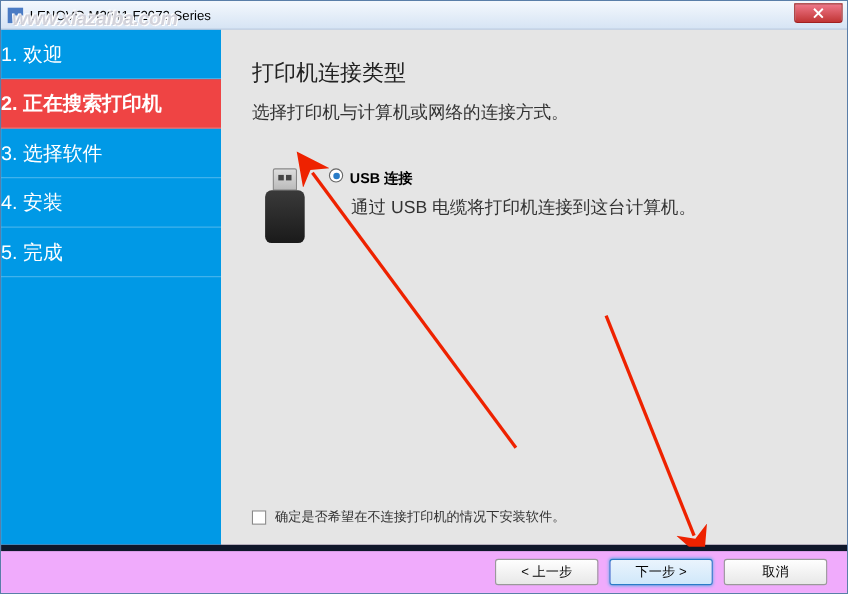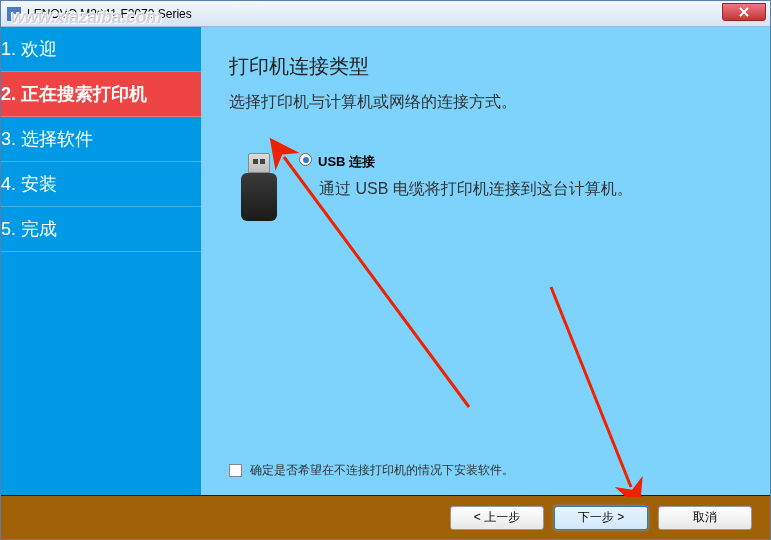--- a/index.html
+++ b/index.html
@@ -6,40 +6,40 @@
     body { width: 771px; height: 540px; overflow: hidden; background: #f0f0f0; }
     .window { width: 771px; height: 540px; border: 1px solid #5a7ea8; background: #fff; position: relative; }
     .titlebar { height: 26px; background: linear-gradient(#f4f8fd, #d6e4f4); display: flex; align-items: center; padding-left: 6px; position: relative; border-bottom: 1px solid #9db7d6; }
     .titlebar-icon { width: 14px; height: 14px; background: #4a7bc4; margin-right: 6px; }
     .titlebar-text { font-size: 12px; color: #000; text-align: center; }
     .close-btn { position: absolute; right: 4px; top: 2px; width: 44px; height: 18px; background: linear-gradient(#e78, #c13535); color: #fff; display: flex; align-items: center; justify-content: center; font-size: 12px; font-weight: bold; border: 1px solid #a02020; border-radius: 0 0 3px 3px; cursor: pointer; }
     .content { display: flex; height: calc(100% - 26px - 44px); }
     .sidebar { width: 200px; background: #0099e6; }
     .sidebar-item { padding: 10px 0; color: #fff; font-size: 18px; border-bottom: 1px solid rgba(255,255,255,0.25); cursor: pointer; }
     .sidebar-item.active { background: #ef4444; font-weight: bold; }
-    .main { flex: 1; background: #7dd3fc; padding: 26px 28px; position: relative; }
+    .main { flex: 1; background: #e5e5e5; padding: 26px 28px; position: relative; }
     .main-title { font-size: 20px; color: #222; margin-bottom: 12px; }
     .main-subtitle { font-size: 16px; color: #333; margin-bottom: 40px; }
     .option-row { display: flex; align-items: flex-start; gap: 20px; margin-top: 30px; margin-left: 10px; }
     .usb-icon { width: 40px; height: 70px; }
     .usb-body { width: 36px; height: 48px; background: linear-gradient(#3a3a3a, #1a1a1a); border-radius: 6px; position: relative; margin: 0 auto; }
     .usb-plug { width: 22px; height: 20px; background: linear-gradient(#ddd, #bbb); border: 1px solid #888; margin: 0 auto; border-radius: 2px 2px 0 0; position: relative; }
     .usb-plug::before, .usb-plug::after { content: ""; position: absolute; width: 5px; height: 5px; background: #444; top: 5px; }
     .usb-plug::before { left: 4px; }
     .usb-plug::after { right: 4px; }
     .option-text { flex: 1; }
     .radio-row { display: flex; gap: 6px; margin-bottom: 8px; }
     .radio-circle { width: 13px; height: 13px; border-radius: 50%; border: 1px solid #666; background: #fff; display: flex; align-items: center; justify-content: center; }
     .radio-dot { width: 6px; height: 6px; border-radius: 50%; background: #2a7cc7; }
     .radio-label { font-size: 13px; font-weight: bold; color: #000; }
     .option-desc { font-size: 16px; color: #333; margin-left: 20px; }
     .checkbox-row { position: absolute; bottom: 16px; left: 28px; display: flex; align-items: center; gap: 8px; }
     .checkbox { width: 13px; height: 13px; border: 1px solid #888; background: #fff; }
     .checkbox-label { font-size: 12px; color: #333; }
-    .footer { height: 44px; background: #a16207; border-top: 1px solid #0f172a; display: flex; justify-content: flex-end; align-items: center; padding-right: 18px; gap: 10px; }
+    .footer { height: 44px; background: #f0abfc; border-top: 6px solid #0f172a; display: flex; justify-content: flex-end; align-items: center; padding-right: 18px; gap: 10px; }
     .btn { min-width: 94px; height: 24px; background: linear-gradient(#fefefe, #e8e8e8); border: 1px solid #9a9a9a; border-radius: 3px; font-size: 12px; cursor: pointer; display: flex; align-items: center; justify-content: center; color: #000; }
     .btn.highlight { border: 1px solid #2a7cc7; box-shadow: 0 0 3px #5aaee8; background: linear-gradient(#eaf4fd, #d0e8fa); }
     .watermark { position: absolute; top: 6px; left: 10px; font-size: 18px; color: rgba(200,200,210,0.8); font-family: Verdana, sans-serif; font-style: italic; font-weight: bold; letter-spacing: -0.5px; pointer-events: none; text-shadow: 1px 1px 0 #fff, -1px -1px 0 #fff; z-index: 100; }
     .arrow-svg { position: absolute; pointer-events: none; z-index: 50; }
   </style>
 </head>
 <body>
 
 <div class="window">
   <div class="titlebar">

